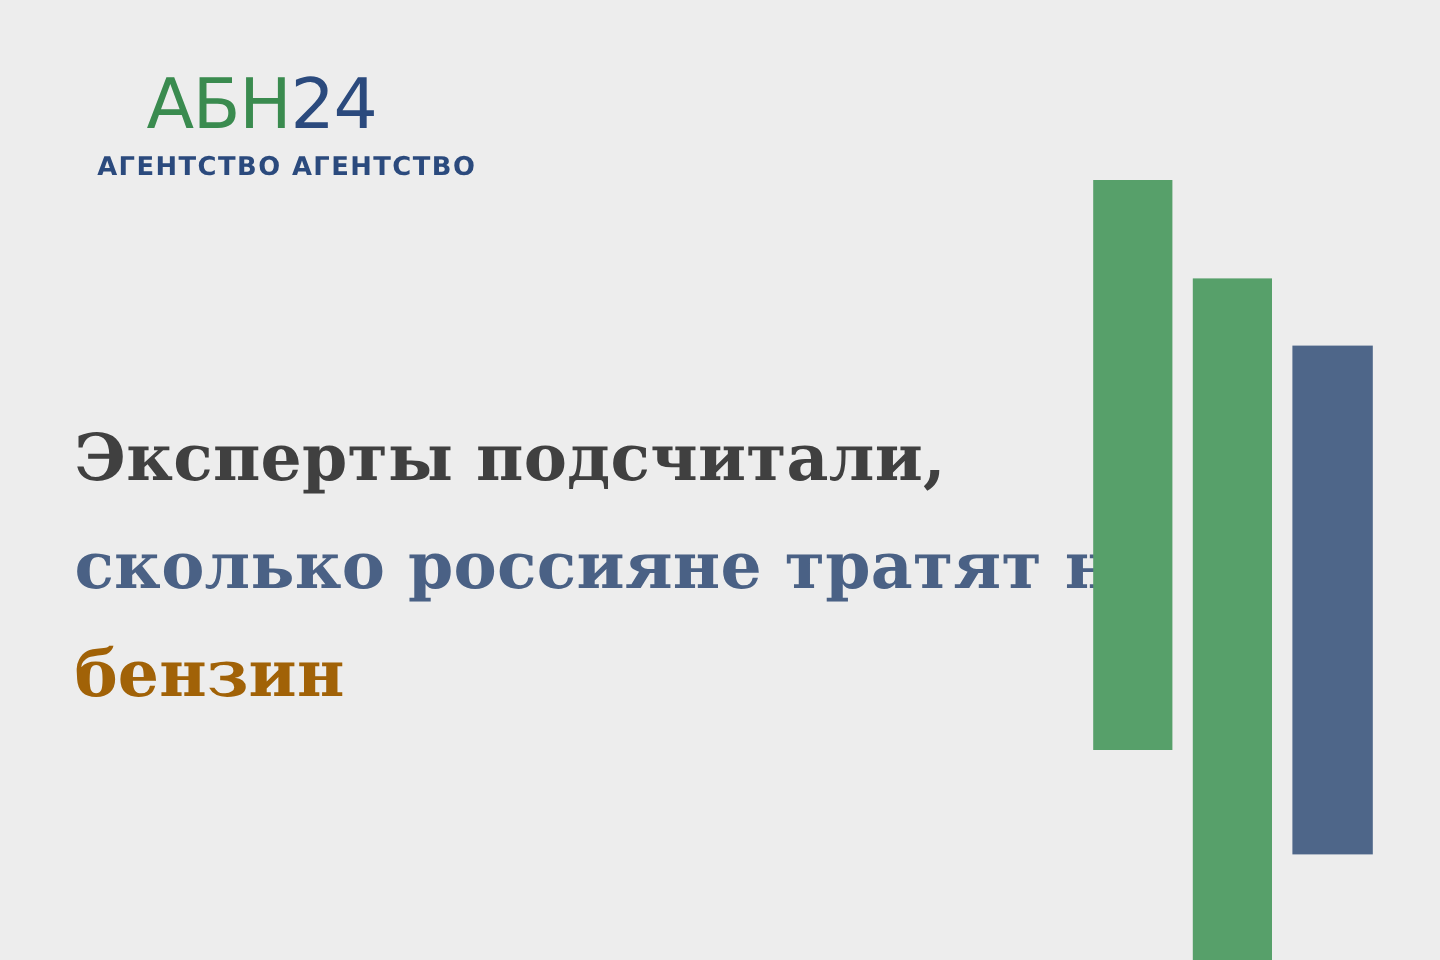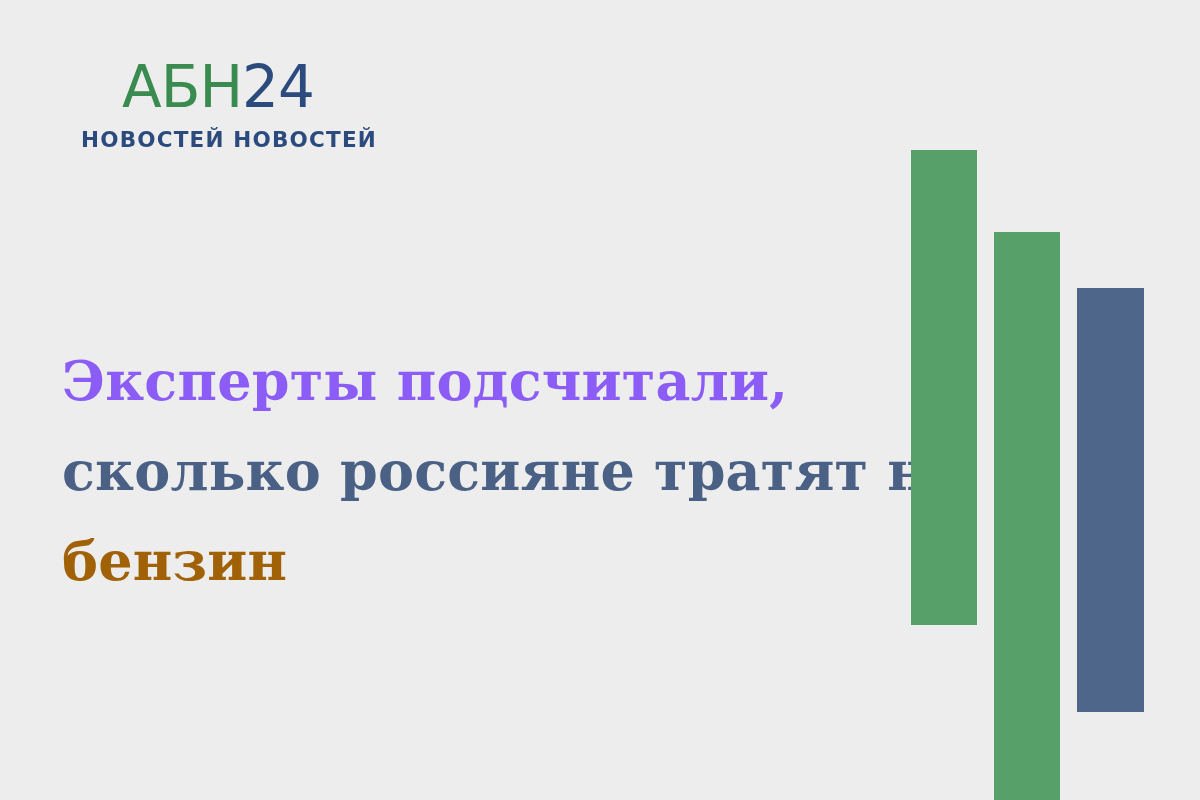--- a/index.html
+++ b/index.html
@@ -95,25 +95,25 @@
 </style>
 </head>
 <body style="background: rgb(237, 237, 237);">
 
 <div id="card" style="background: rgb(237, 237, 237);">
 
   <div id="logo">
     <div id="logo-wordmark">
       <span class="logo-abn" style="color: rgb(58, 139, 79);">АБН</span><span class="logo-24" style="color: rgb(43, 74, 125);">24</span>
     </div>
-    <div id="logo-tagline" style="color: rgb(43, 74, 125);">НОВОСТЕЙ НОВОСТЕЙ</div>
+    <div id="logo-tagline" style="color: rgb(43, 74, 125);">АГЕНТСТВО АГЕНТСТВО</div>
   </div>
 
   <div id="headline">
-    <div class="headline-line" style="color: #8b5cf6;">Эксперты подсчитали,</div>
+    <div class="headline-line" style="color: #404040;">Эксперты подсчитали,</div>
     <div class="headline-line" style="color: rgb(74, 97, 133);">сколько россияне тратят на</div>
     <div class="headline-line" style="color: #a16207;">бензин</div>
   </div>
 
   <div id="bar-graphic">
       <div class="bar" style="left: 911px; top: 150px; width: 66px; height: 475px; background: rgb(87, 160, 106);"></div>
       <div class="bar" style="left: 994px; top: 232px; width: 66px; height: 578px; background: rgb(87, 160, 106);"></div>
       <div class="bar" style="left: 1077px; top: 288px; width: 67px; height: 424px; background: rgb(78, 102, 137);"></div>
     </div>
 

